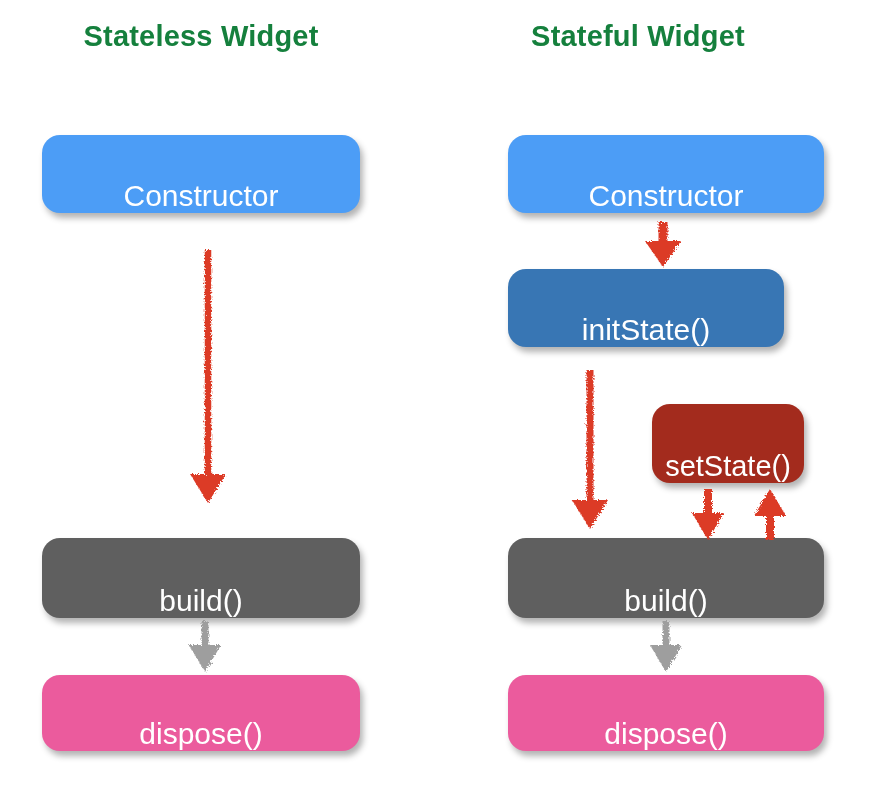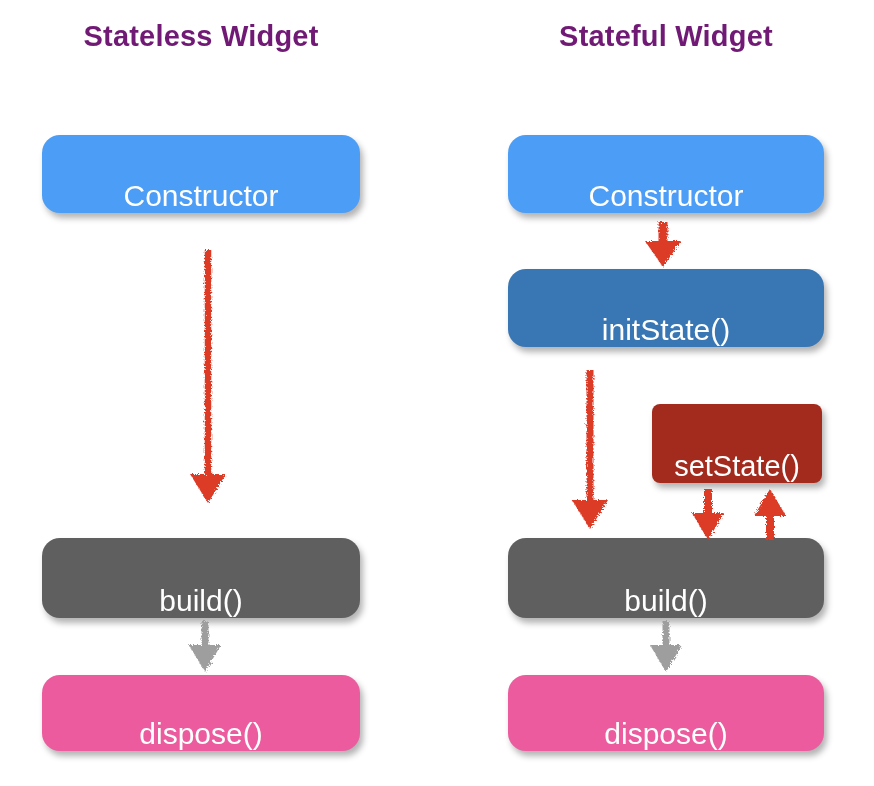--- a/index.html
+++ b/index.html
@@ -12,21 +12,21 @@
     overflow: hidden;
   }
   .col-title {
     position: absolute;
     top: 14px;
     height: 44px;
     line-height: 44px;
     text-align: center;
     font-size: 29px;
     font-weight: bold;
-    color: #701a75;
+    color: #15803d;
     letter-spacing: 0.2px;
   }
   .node {
     position: absolute;
     border-radius: 18px;
     display: flex;
     align-items: flex-end;
     justify-content: center;
     color: #ffffff;
     font-size: 30px;
@@ -39,39 +39,39 @@
     top: 0;
     pointer-events: none;
   }
 </style>
 </head>
 <body>
 
 <div class="canvas">
 
   <div class="col-title" style="left:42px; width:318px;">Stateless Widget</div>
-  <div class="col-title" style="left:508px; width:316px;">Stateful Widget</div>
+  <div class="col-title" style="left:480px; width:316px;">Stateful Widget</div>
 
   <div class="node" style="left: 42px; top: 135px; width: 318px; height: 78px; background-color: rgb(76, 157, 246);">
     <span>Constructor</span>
   </div>
   <div class="node" style="left: 42px; top: 538px; width: 318px; height: 80px; background-color: rgb(95, 95, 95);">
     <span>build()</span>
   </div>
   <div class="node" style="left: 42px; top: 675px; width: 318px; height: 76px; background-color: rgb(235, 91, 157);">
     <span>dispose()</span>
   </div>
 
   <div class="node" style="left: 508px; top: 135px; width: 316px; height: 78px; background-color: rgb(76, 157, 246);">
     <span>Constructor</span>
   </div>
-  <div class="node" style="left: 508px; top: 269px; width: 316px; height: 78px; background-color: rgb(56, 118, 180);">
+  <div class="node" style="left: 508px; top: 269px; width: 276px; height: 78px; background-color: rgb(56, 118, 180);">
     <span>initState()</span>
   </div>
-  <div class="node" style="left: 652px; top: 404px; width: 170px; height: 79px; font-size: 29px; background-color: rgb(163, 43, 29); border-radius: 8px;">
+  <div class="node" style="left: 652px; top: 404px; width: 152px; height: 79px; font-size: 29px; background-color: rgb(163, 43, 29);">
     <span>setState()</span>
   </div>
   <div class="node" style="left: 508px; top: 538px; width: 316px; height: 80px; background-color: rgb(95, 95, 95);">
     <span>build()</span>
   </div>
   <div class="node" style="left: 508px; top: 675px; width: 316px; height: 76px; background-color: rgb(235, 91, 157);">
     <span>dispose()</span>
   </div>
 
   <svg class="arrows" width="874" height="786" viewBox="0 0 874 786">

